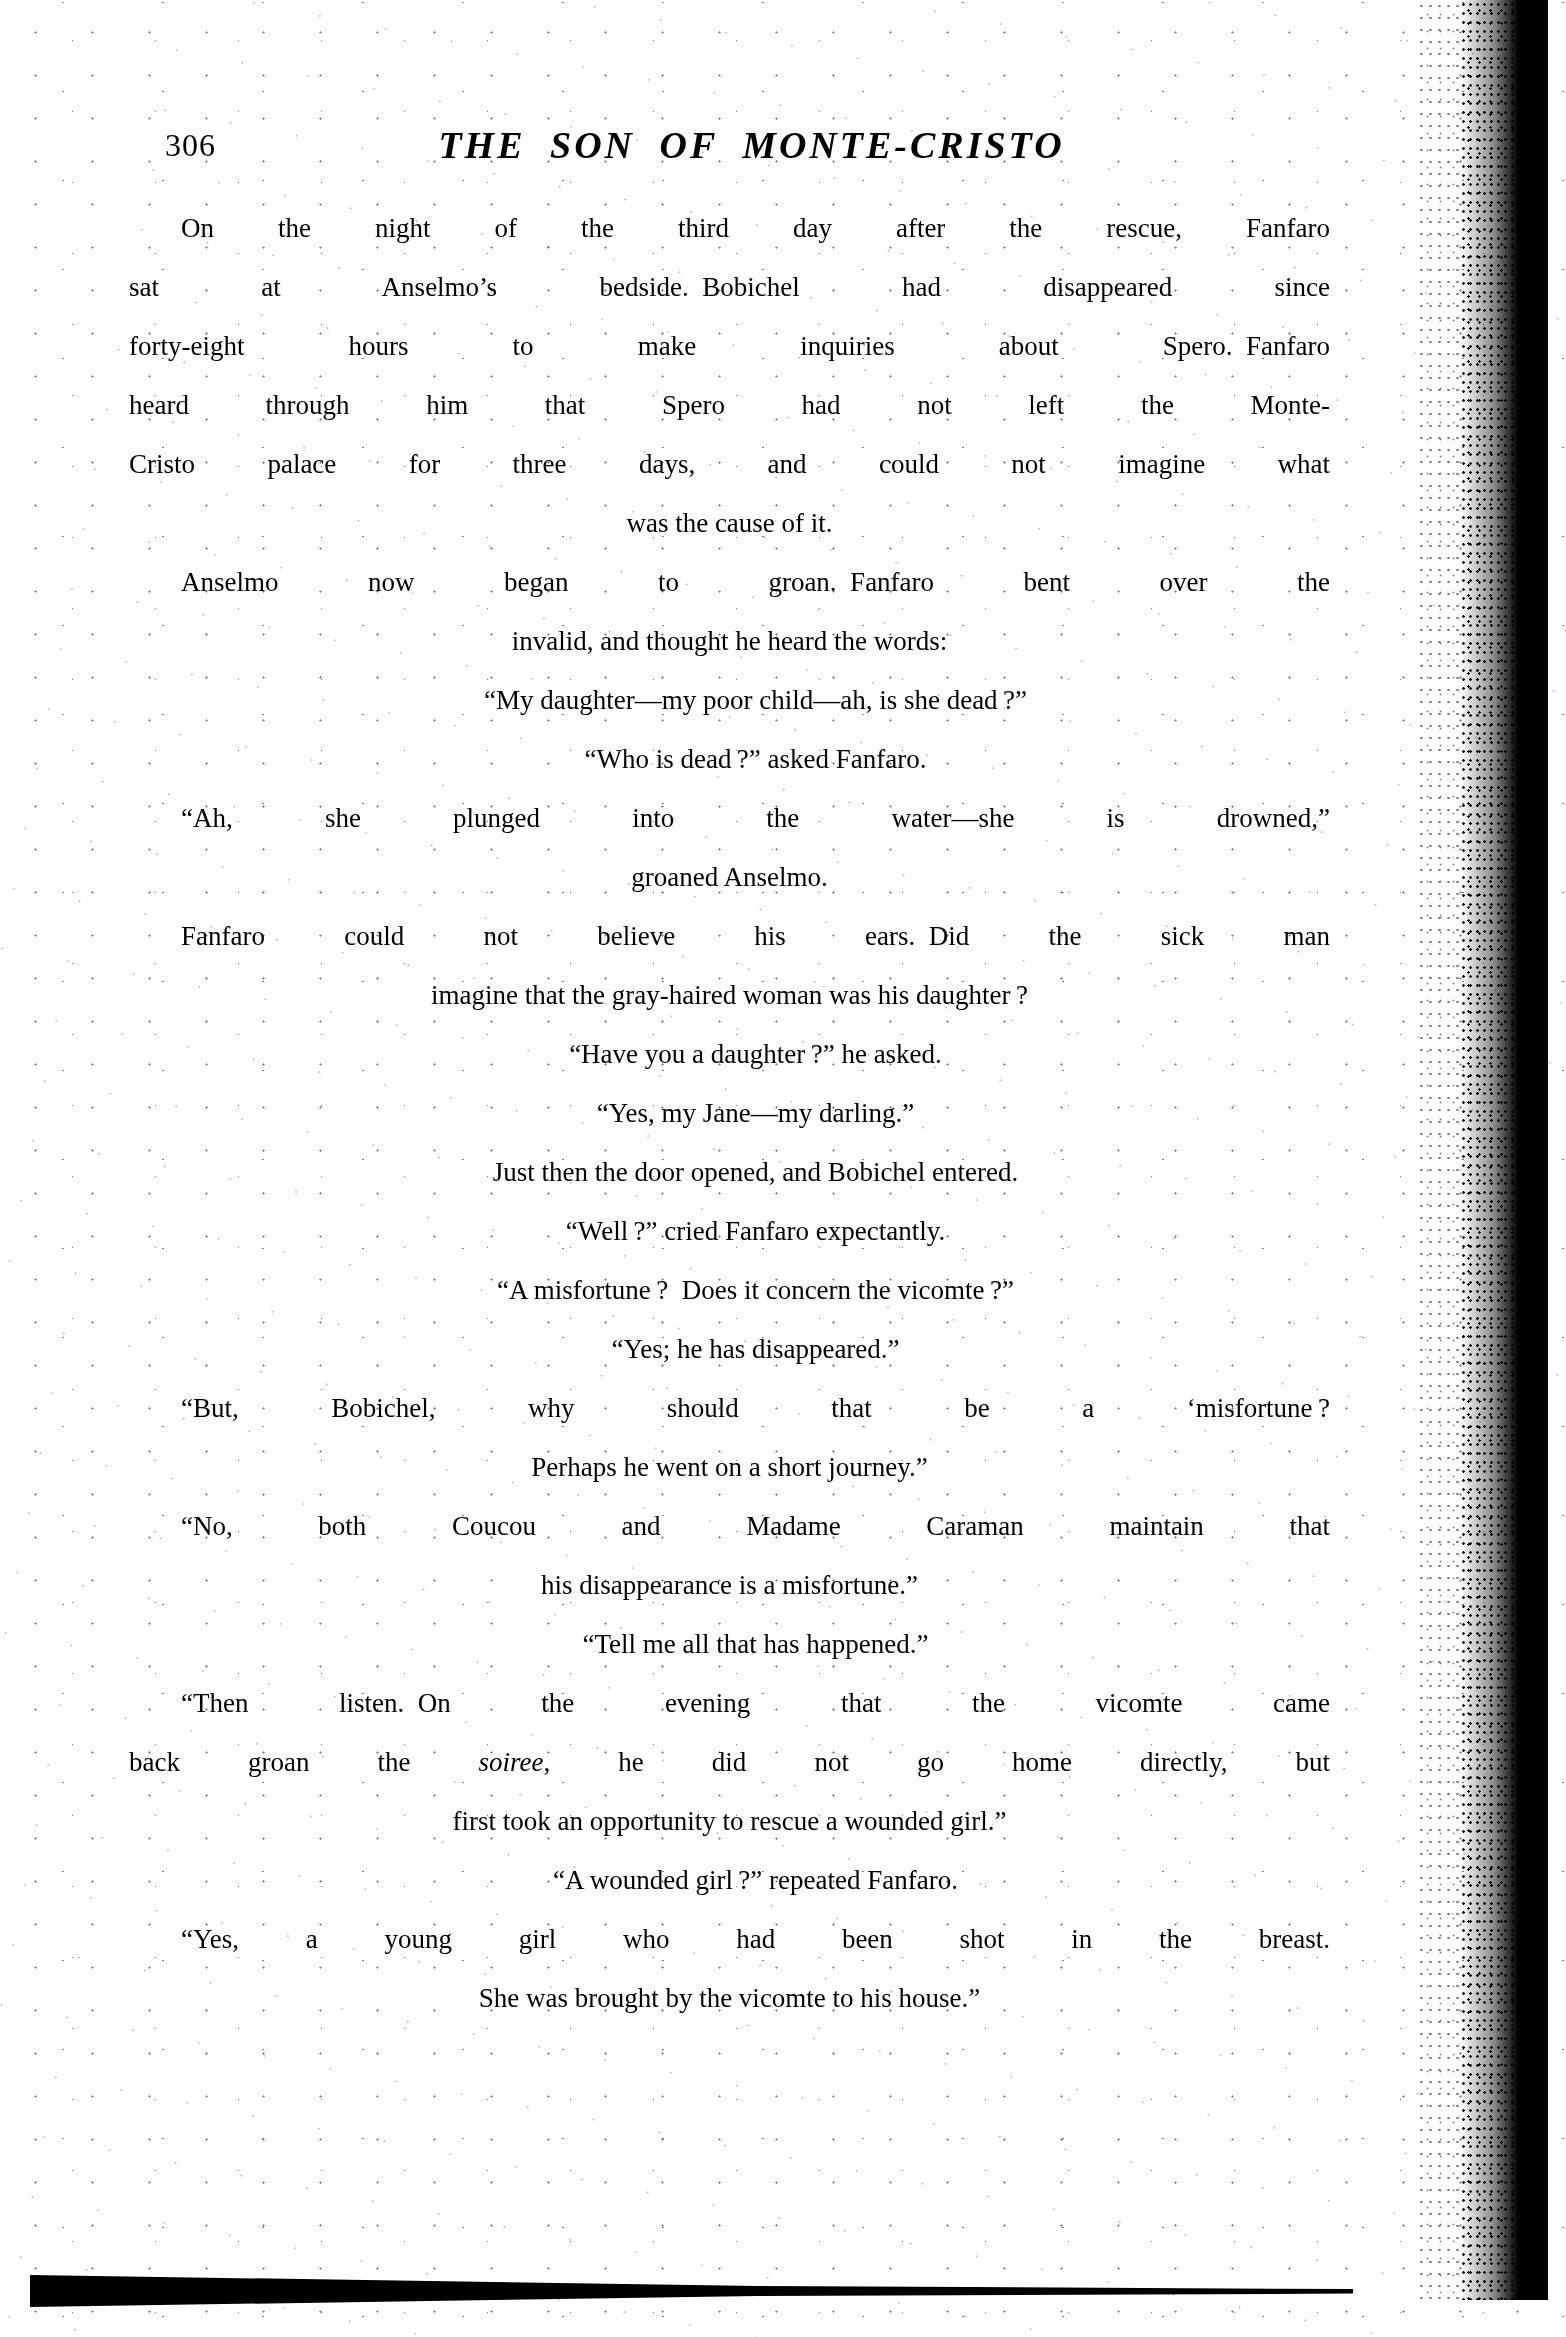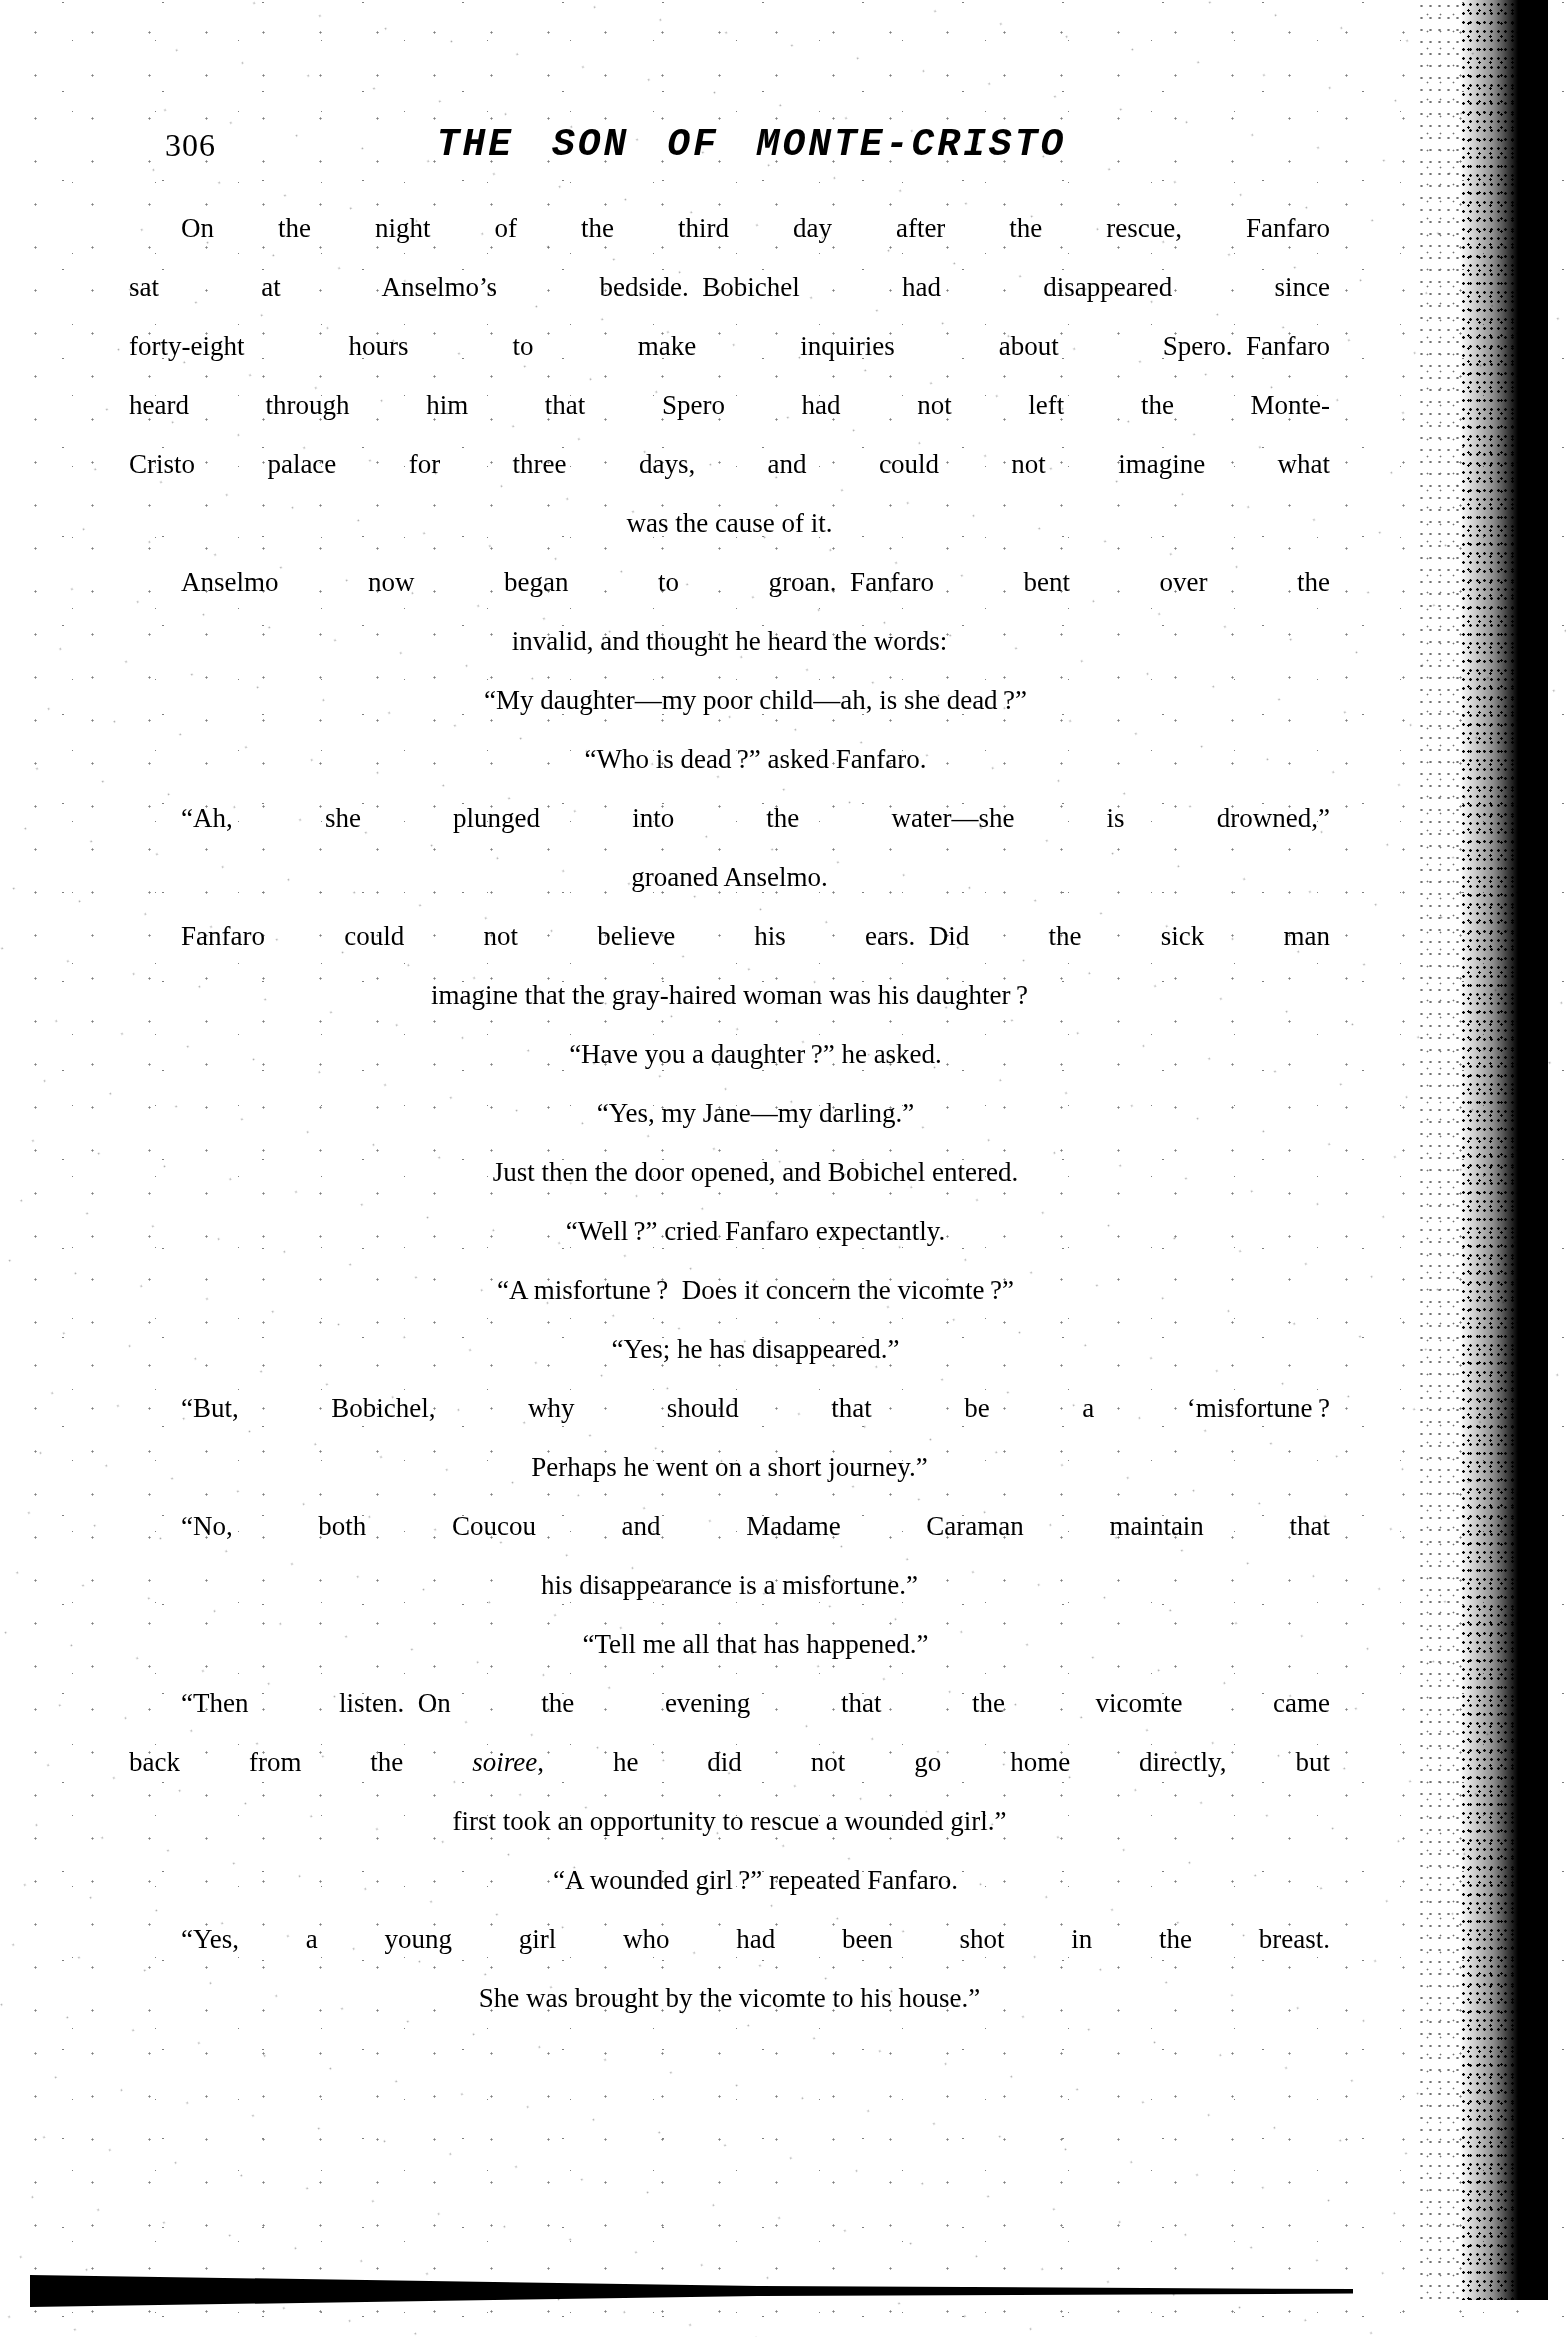--- a/index.html
+++ b/index.html
@@ -52,21 +52,21 @@
   .page-number{
     position:absolute;left:36px;bottom:0;
     font-size:32px;line-height:48px;letter-spacing:1px;
   }
   .running-title{
     position:absolute;left:0;bottom:1px;width:100%;
     padding-left:44px;box-sizing:border-box;
     text-align:center;
     font-size:38px;line-height:46px;
     font-style:italic;font-weight:bold;
-    letter-spacing:3px;word-spacing:12px;font-family:Liberation Mono, monospace;
+    letter-spacing:3px;word-spacing:12px;
   }
   
   .text-block{
     position:absolute;left:129px;top:199px;width:1201px;
     font-size:27px;
   }
   .line{
     height:59px;line-height:59px;
     white-space:nowrap;
     text-align:center;
@@ -107,21 +107,21 @@
     <div class="line indent"><span>Just then the door opened, and Bobichel entered.</span></div>
     <div class="line indent"><span>“Well ?” cried Fanfaro expectantly.</span></div>
     <div class="line indent"><span>“A misfortune ? Does it concern the vicomte ?”</span></div>
     <div class="line indent"><span>“Yes; he has disappeared.”</span></div>
     <div class="line fill indent"><span>“But, Bobichel, why should that be a ‘misfortune ?</span></div>
     <div class="line"><span>Perhaps he went on a short journey.”</span></div>
     <div class="line fill indent"><span>“No, both Coucou and Madame Caraman maintain that</span></div>
     <div class="line"><span>his disappearance is a misfortune.”</span></div>
     <div class="line indent"><span>“Tell me all that has happened.”</span></div>
     <div class="line fill indent"><span>“Then listen. On the evening that the vicomte came</span></div>
-    <div class="line fill"><span>back from the </span><i>soiree</i><span>, he did not go home directly, but</span></div>
+    <div class="line fill"><span>back groan the </span><i>soiree</i><span>, he did not go home directly, but</span></div>
     <div class="line"><span>first took an opportunity to rescue a wounded girl.”</span></div>
     <div class="line indent"><span>“A wounded girl ?” repeated Fanfaro.</span></div>
     <div class="line fill indent"><span>“Yes, a young girl who had been shot in the breast.</span></div>
     <div class="line"><span>She was brought by the vicomte to his house.”</span></div>
   </div>
 
 <div class="noise"></div>
 <div class="noise2"></div>
 <div class="band-right-fringe"></div>
 <div class="band-right"></div>

